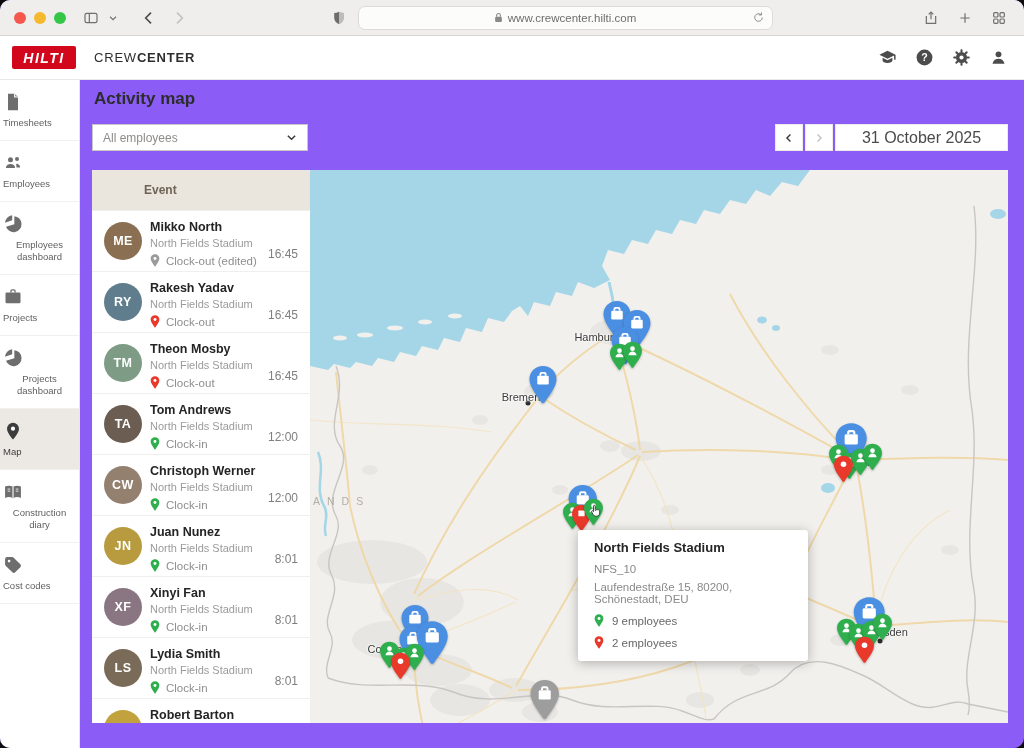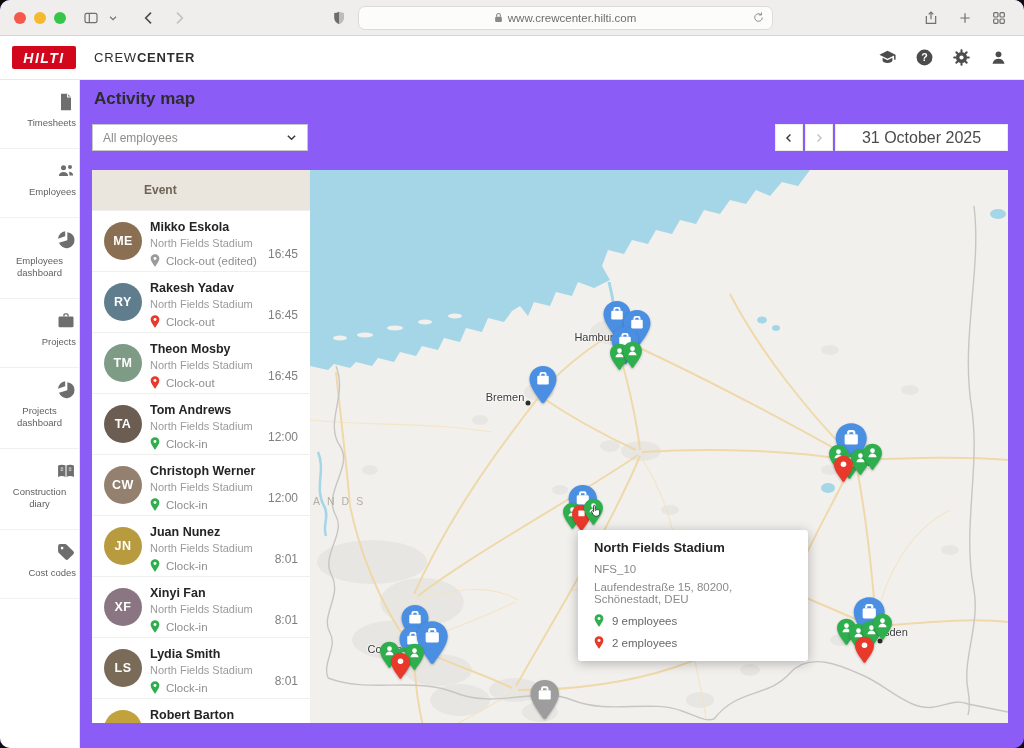--- a/index.html
+++ b/index.html
@@ -36,21 +36,21 @@
           font-size:14px; letter-spacing:1.5px; }
   .brand { margin-left:18px; font-size:13px; letter-spacing:.8px; color:#2e2e2e; }
   .brand b { font-weight:bold; }
   .appbar-icons { margin-left:auto; display:flex; gap:17px; align-items:center; color:#4c4c4c; }
   .appbar-icons .aic { width:20px; height:20px; display:flex; align-items:center; justify-content:center; }
   .aic svg { width:19px; height:19px; }
 
   
   .app-body { display:flex; height:668px; }
   .sidebar { width:80px; background:#fff; border-right:1px solid #e7e6e4; overflow:hidden; }
-  .side-item { display:flex; flex-direction:column; align-items:flex-end; padding:12px 3px 19px;
+  .side-item { display:flex; flex-direction:column; align-items:flex-start; padding:12px 3px 11px;
                border-bottom:1px solid #f1f0ee; cursor:pointer; color:#6e6e6e; }
   .side-item.active { background:#ece9e5; color:#3d3d3d; }
   .side-icon { width:20px; height:20px; display:flex; }
   .side-icon svg { width:20px; height:20px; }
   .side-label { font-size:9.5px; color:#5f5f5f; margin-top:5px; text-align:center; line-height:12px; }
   .side-item.active .side-label { color:#3d3d3d; }
 
   .main { flex:1; padding:6px 16px 8px 12px; display:flex; flex-direction:column; }
   .page-title { font-size:17px; font-weight:bold; color:#2c2c2c; margin:2px 0 14px 2px; line-height:22px; }
   .filters { display:flex; align-items:center; height:27px; margin-bottom:19px; }
@@ -268,20 +268,29 @@
   </div>
         <div class="side-item">
     <span class="side-icon">
             <svg viewBox="0 0 24 24" fill="currentColor">
               <path d="M13.6 2.6a9.6 9.6 0 1 1-10 12.8l10-3.2z"></path>
               <path d="M11 1.6A9.6 9.6 0 0 0 2.4 10.4l8.6-2.8z"></path>
             </svg>
           </span>
     <span class="side-label">Projects dashboard</span>
   </div>
+        <div class="side-item active">
+    <span class="side-icon">
+            <svg viewBox="0 0 24 24" fill="currentColor">
+              <path d="M12 2a7.2 7.2 0 0 0-7.2 7.2C4.8 14.6 12 22 12 22s7.2-7.4 7.2-12.8A7.2 7.2 0 0 0 12 2z"></path>
+              <circle cx="12" cy="9.2" r="2.5" fill="#fff"></circle>
+            </svg>
+          </span>
+    <span class="side-label">Map</span>
+  </div>
         <div class="side-item">
     <span class="side-icon">
             <svg viewBox="0 0 24 24" fill="currentColor">
               <path d="M2.5 5.5C5.5 4 8.8 4 12 5.8 15.2 4 18.5 4 21.5 5.5v13.7c-3-1.5-6.3-1.5-9.5.3-3.2-1.8-6.5-1.8-9.5-.3z"></path>
               <path d="M12 5.8v13.7" stroke="#fff" stroke-width="1.3" fill="none"></path>
               <path d="M5.5 8.5h3.2M5.5 11h3.2M15.3 8.5h3.2M15.3 11h3.2" stroke="#fff" stroke-width="1" fill="none"></path>
             </svg>
           </span>
     <span class="side-label">Construction diary</span>
   </div>
@@ -321,21 +330,21 @@
         </div>
       </div>
 
       <div class="content">
 
         <div class="events">
           <div class="events-header">Event</div>
           <div id="event-rows">
               <div class="event-row">
     <div class="avatar" style="background: rgb(138, 111, 82);">ME</div>
-    <div class="e-name">Mikko Eskola</div>
+    <div class="e-name">Mikko North</div>
     <div class="e-project">North Fields Stadium</div>
     <div class="e-status">
       <span class="e-pin">
                     <svg width="10" height="13" viewBox="0 0 24 32">
                       <path d="M12 .8C5.9.8 1.2 5.4 1.2 11.3c0 6.4 6.6 13.9 9.6 18.6.5.8 1.8.8 2.4 0 3-4.7 9.6-12.2 9.6-18.6C22.8 5.4 18.1.8 12 .8z" fill="#9b9b9b"></path>
                       <circle cx="12" cy="11" r="3.6" fill="#fff"></circle>
                     </svg>
                   </span>
       <span class="e-status-label">Clock-out (edited)</span>
     </div>
@@ -543,21 +552,21 @@
             <g fill="#a5d6e7">
               <ellipse cx="518" cy="318" rx="7" ry="5"></ellipse>
                 <ellipse cx="452" cy="150" rx="5" ry="3.5"></ellipse>
               <ellipse cx="466" cy="158" rx="4" ry="3"></ellipse>
                 <ellipse cx="688" cy="44" rx="8" ry="5"></ellipse>
             </g>
           </svg>
 
           <div id="map-labels">
               <div class="map-label-city" style="left: 287px; top: 167px;">Hamburg</div>
-              <div class="map-label-city" style="left: 195px; top: 227px;">Bremen</div>
+              <div class="map-label-city" style="left: 211px; top: 227px;">Bremen</div>
               <div class="map-label-city" style="left: 549px; top: 292px;">Berlin</div>
               <div class="map-label-city" style="left: 78px; top: 479px;">Cologne</div>
               <div class="map-label-city" style="left: 577px; top: 462px;">Dresden</div>
               <div class="map-label-country" style="left: 308px; top: 460px;">GERMANY</div>
               <div class="map-label-country" style="left: -95px; top: 325px;">NETHERLANDS</div>
             </div>
           <div id="map-dots">
               <div class="map-dot" style="left: 218px; top: 233px;"></div>
               <div class="map-dot" style="left: 570px; top: 471px;"></div>
             </div>

